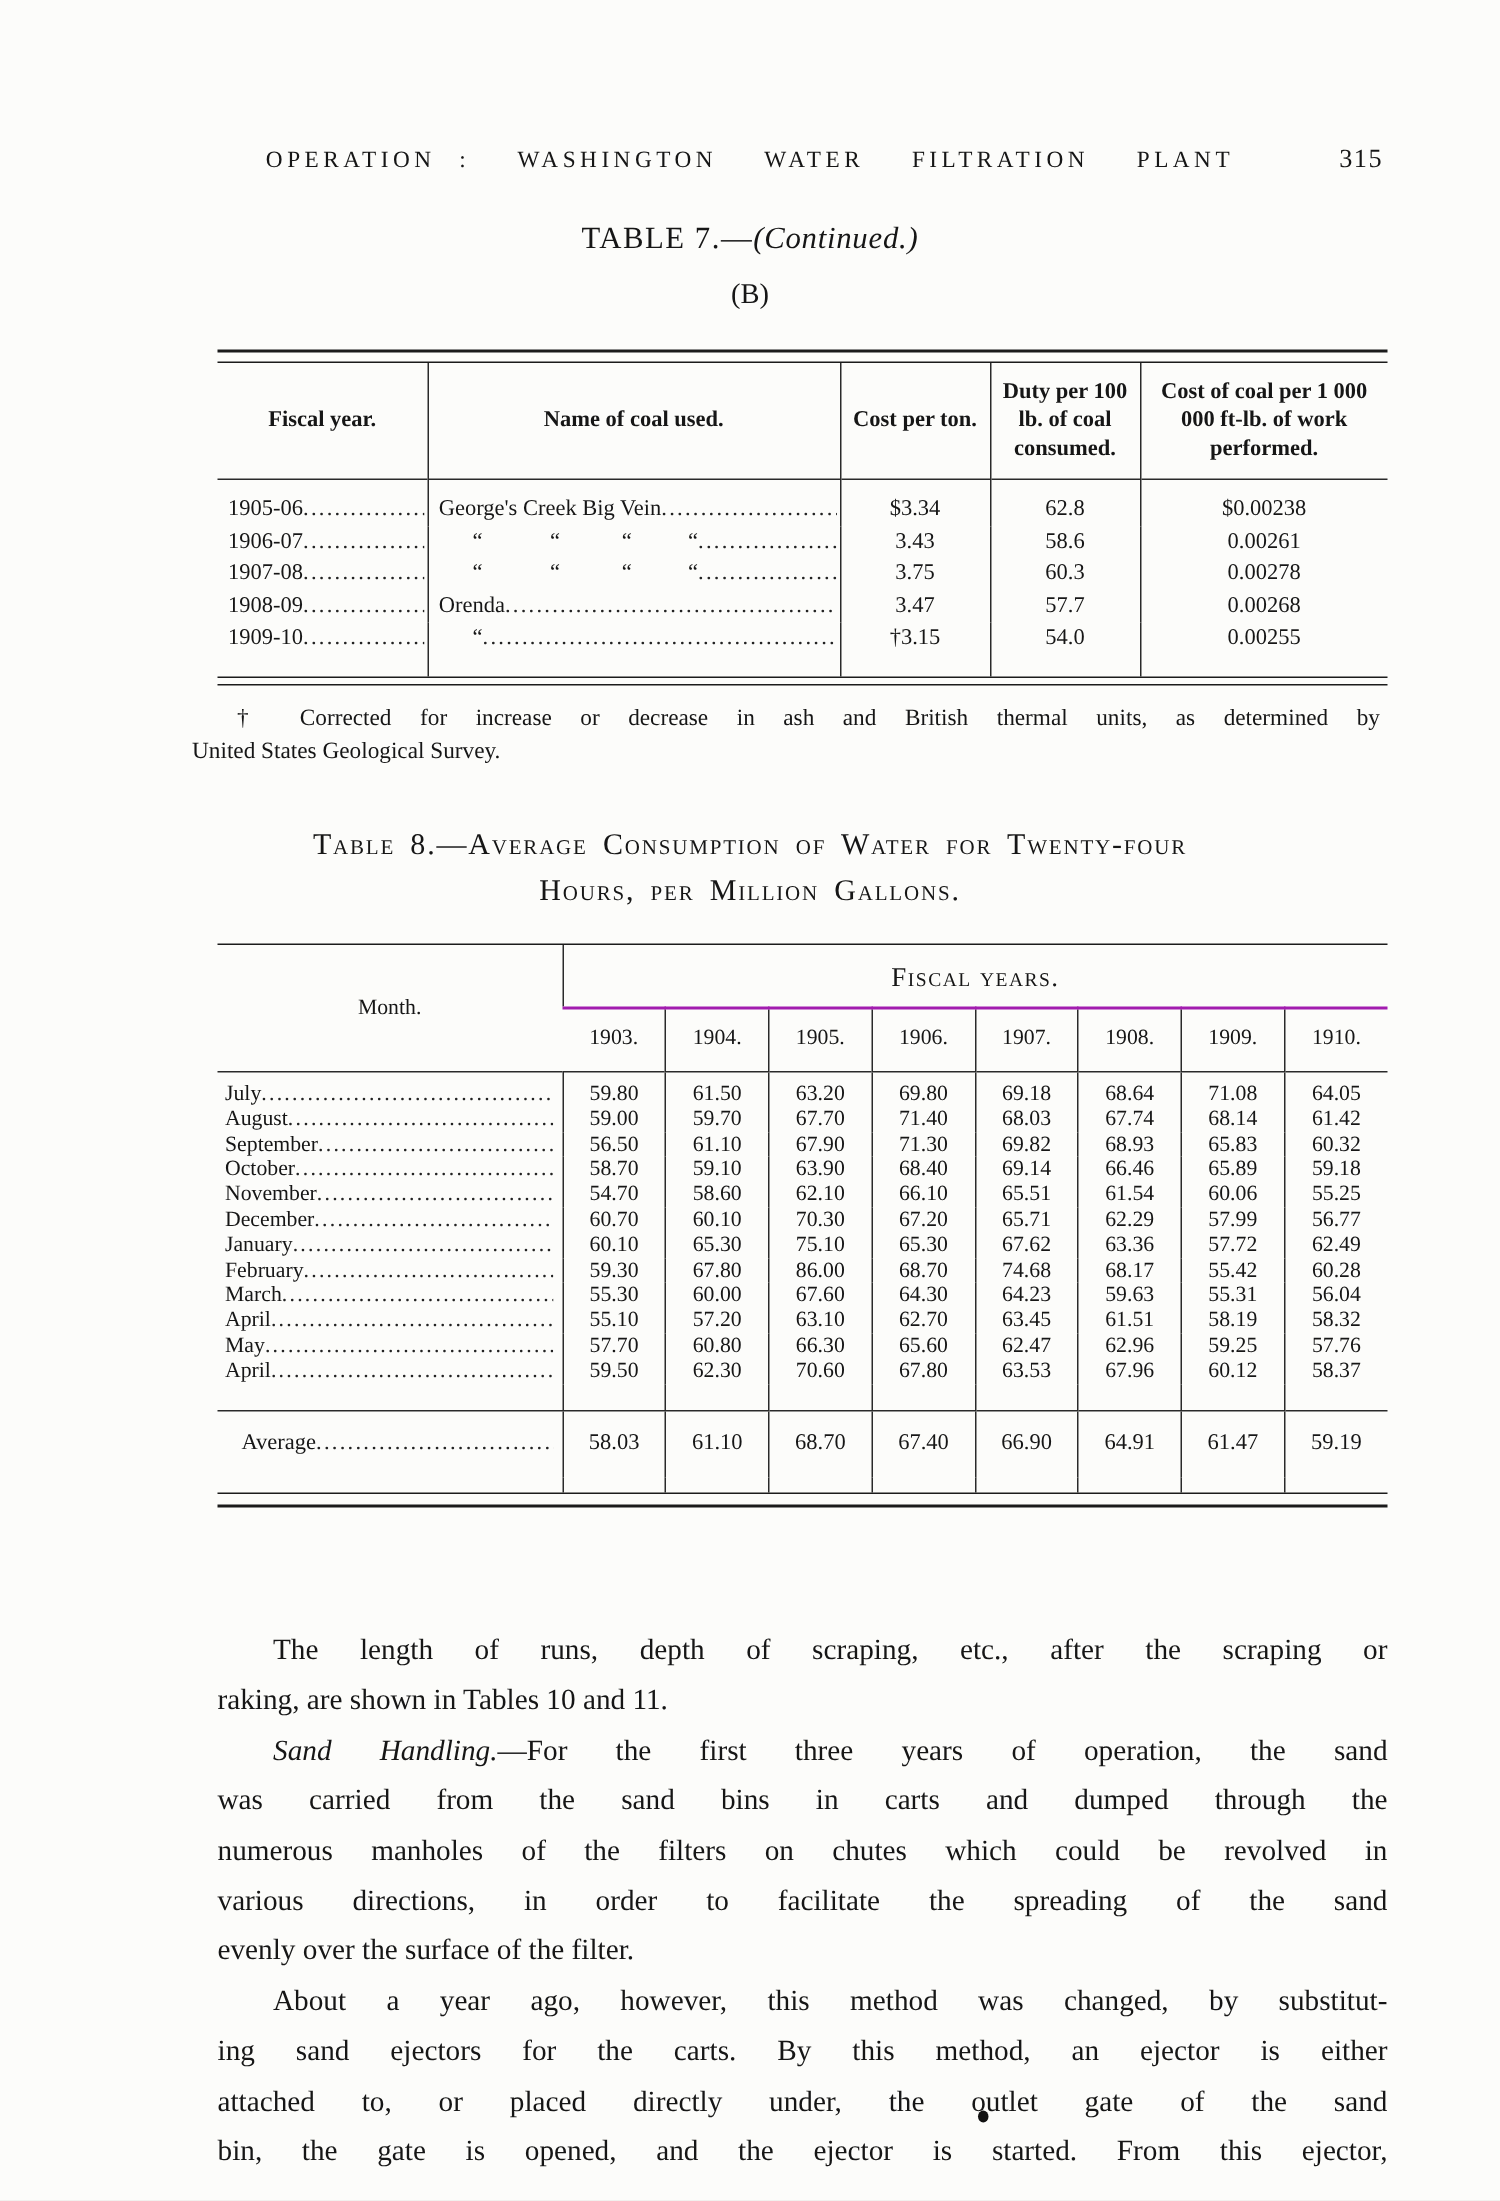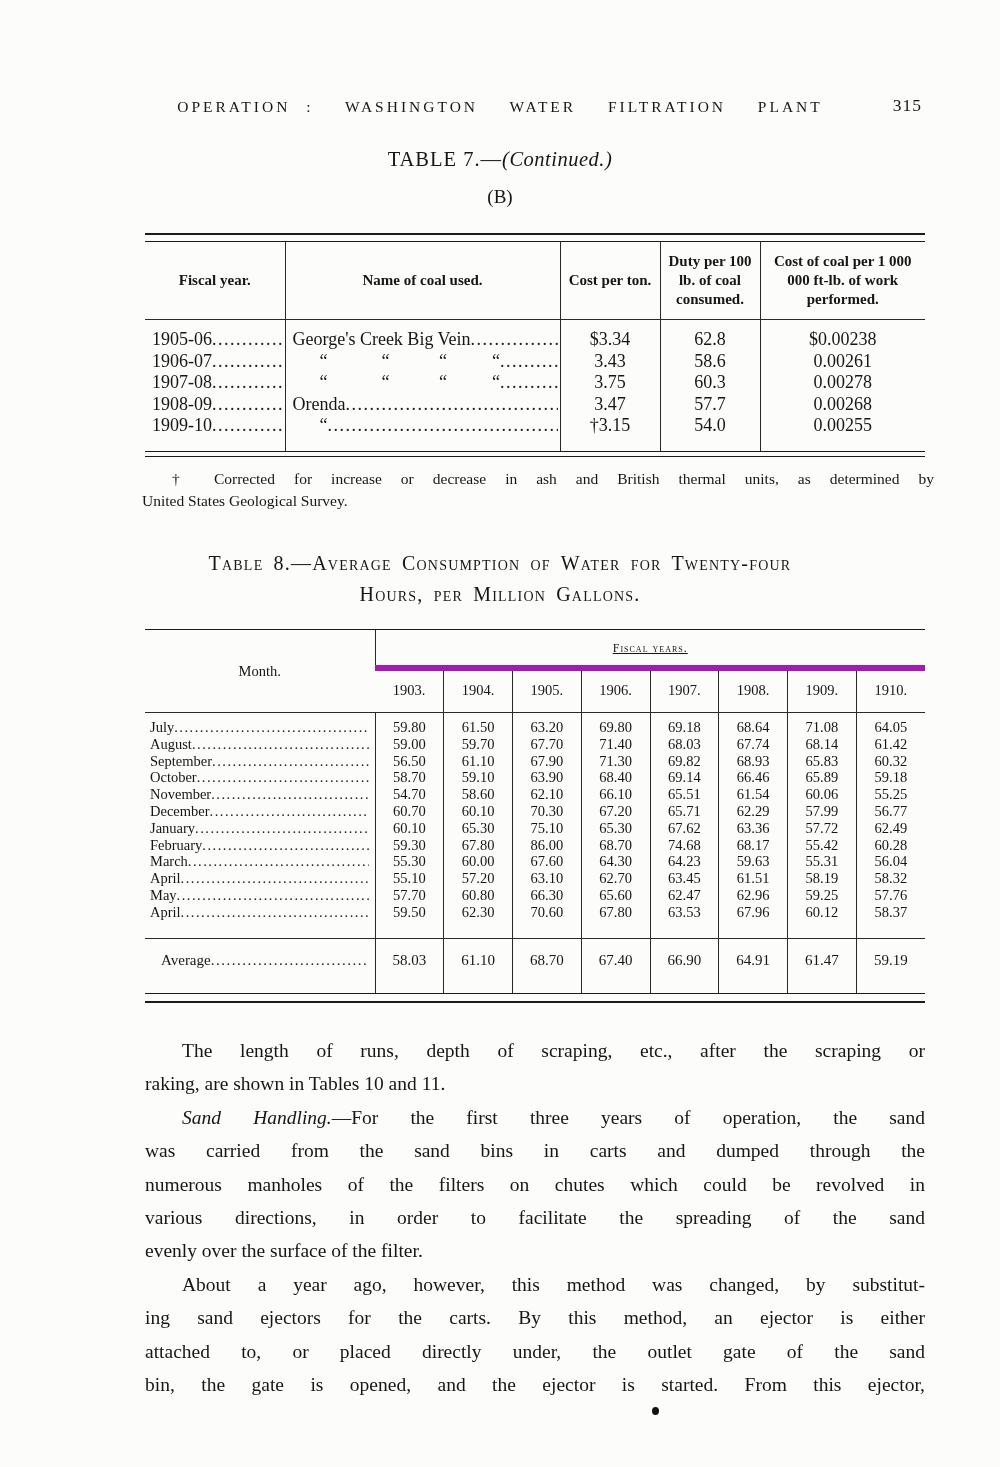--- a/index.html
+++ b/index.html
@@ -22,51 +22,51 @@
   .rule-thin-thin{border-top:1px solid #1b1b1b;border-bottom:1px solid #1b1b1b;height:4px;}
   .rule-thin-heavy{border-top:1px solid #1b1b1b;border-bottom:2.5px solid #1b1b1b;height:7px;}
   .rule-single{border-top:1.8px solid #1b1b1b;height:0;}
   
   .t7-wrap{position:absolute;left:145px;top:233px;width:780px;}
   table{border-collapse:collapse;width:100%;table-layout:fixed;}
   .t7 th{font-weight:bold;font-size:15px;line-height:19px;text-align:center;vertical-align:middle;padding:10px 4px;}
   .t7 th,.t7 td{border-left:1px solid #2a2a2a;}
   .t7 th:first-child,.t7 td:first-child{border-left:none;}
   .t7 thead tr{border-bottom:1px solid #2a2a2a;}
-  .t7 tbody td{font-size:18px;line-height:21.5px;padding:0 2px;vertical-align:top;}
+  .t7 tbody td{font-size:15px;line-height:21.5px;padding:0 2px;vertical-align:top;}
   .t7 tbody tr.first td{padding-top:9px;}
   .t7 tbody tr.last td{padding-bottom:14px;}
   .cellflex{display:flex;align-items:baseline;overflow:hidden;}
   .cellflex .lbl{white-space:pre;padding-left:5px;}
   .leader{flex:1;overflow:hidden;white-space:nowrap;letter-spacing:1.5px;color:#222;}
   .num{text-align:center;}
   
-  .footnote{position:absolute;left:142px;top:468px;width:792px;font-size:15.5px;line-height:21.5px;}
+  .footnote{position:absolute;left:128px;top:468px;width:792px;font-size:15.5px;line-height:21.5px;}
   .fn1{text-indent:30px;text-align:justify;text-align-last:justify;}
   .fn2{text-align:left;}
   
   .t8-title{position:absolute;left:90px;top:548px;width:820px;text-align:center;
     font-variant:small-caps;font-size:20px;line-height:31px;letter-spacing:1.2px;word-spacing:4px;}
   
   .t8-wrap{position:absolute;left:145px;top:629px;width:780px;}
   .t8 th{font-weight:normal;font-size:14.5px;text-align:center;vertical-align:middle;}
   .t8 th,.t8 td{border-left:1px solid #2a2a2a;}
   .t8 th:first-child,.t8 td:first-child{border-left:none;}
-  .t8 .fy-cell{font-variant:small-caps;font-size:12px;letter-spacing:1px;border-bottom:6px solid #a21caf;padding:11px 0 9px;text-decoration:underline;}
+  .t8 .fy-cell{font-variant:small-caps;font-size:18px;letter-spacing:1px;border-bottom:2px solid #a21caf;padding:11px 0 9px;}
   .t8 .yr-cell{padding:11px 0 13px;}
   .t8 thead{border-bottom:1px solid #2a2a2a;}
   .t8 tbody td{font-size:14.5px;line-height:16.8px;padding:0;vertical-align:top;}
   .t8 tbody tr.first td{padding-top:6px;}
   .t8 td.month-cell{padding-right:6px;margin-left:32px;}
   .t8 tr.spacer1 td{height:17px;border-bottom:1px solid #2a2a2a;}
   .t8 tr.avg td{height:44px;vertical-align:middle;font-size:15px;}
   .t8 tr.avg .lbl{padding-left:16px;}
   .t8 tr.spacer2 td{height:10px;}
   
-  .bodytext{position:absolute;left:145px;top:1034px;width:780px;font-size:19.5px;line-height:33.4px;}
+  .bodytext{position:absolute;left:145px;top:1084px;width:780px;font-size:19.5px;line-height:33.4px;}
   .jline{text-align:justify;text-align-last:justify;}
   .lline{text-align:left;}
   .ind{text-indent:37px;}
   .ink-dot{position:absolute;left:652px;top:1407px;width:7px;height:8px;border-radius:50%;background:#111;}
 </style>
 </head>
 <body>
 
 <div class="page">
 

